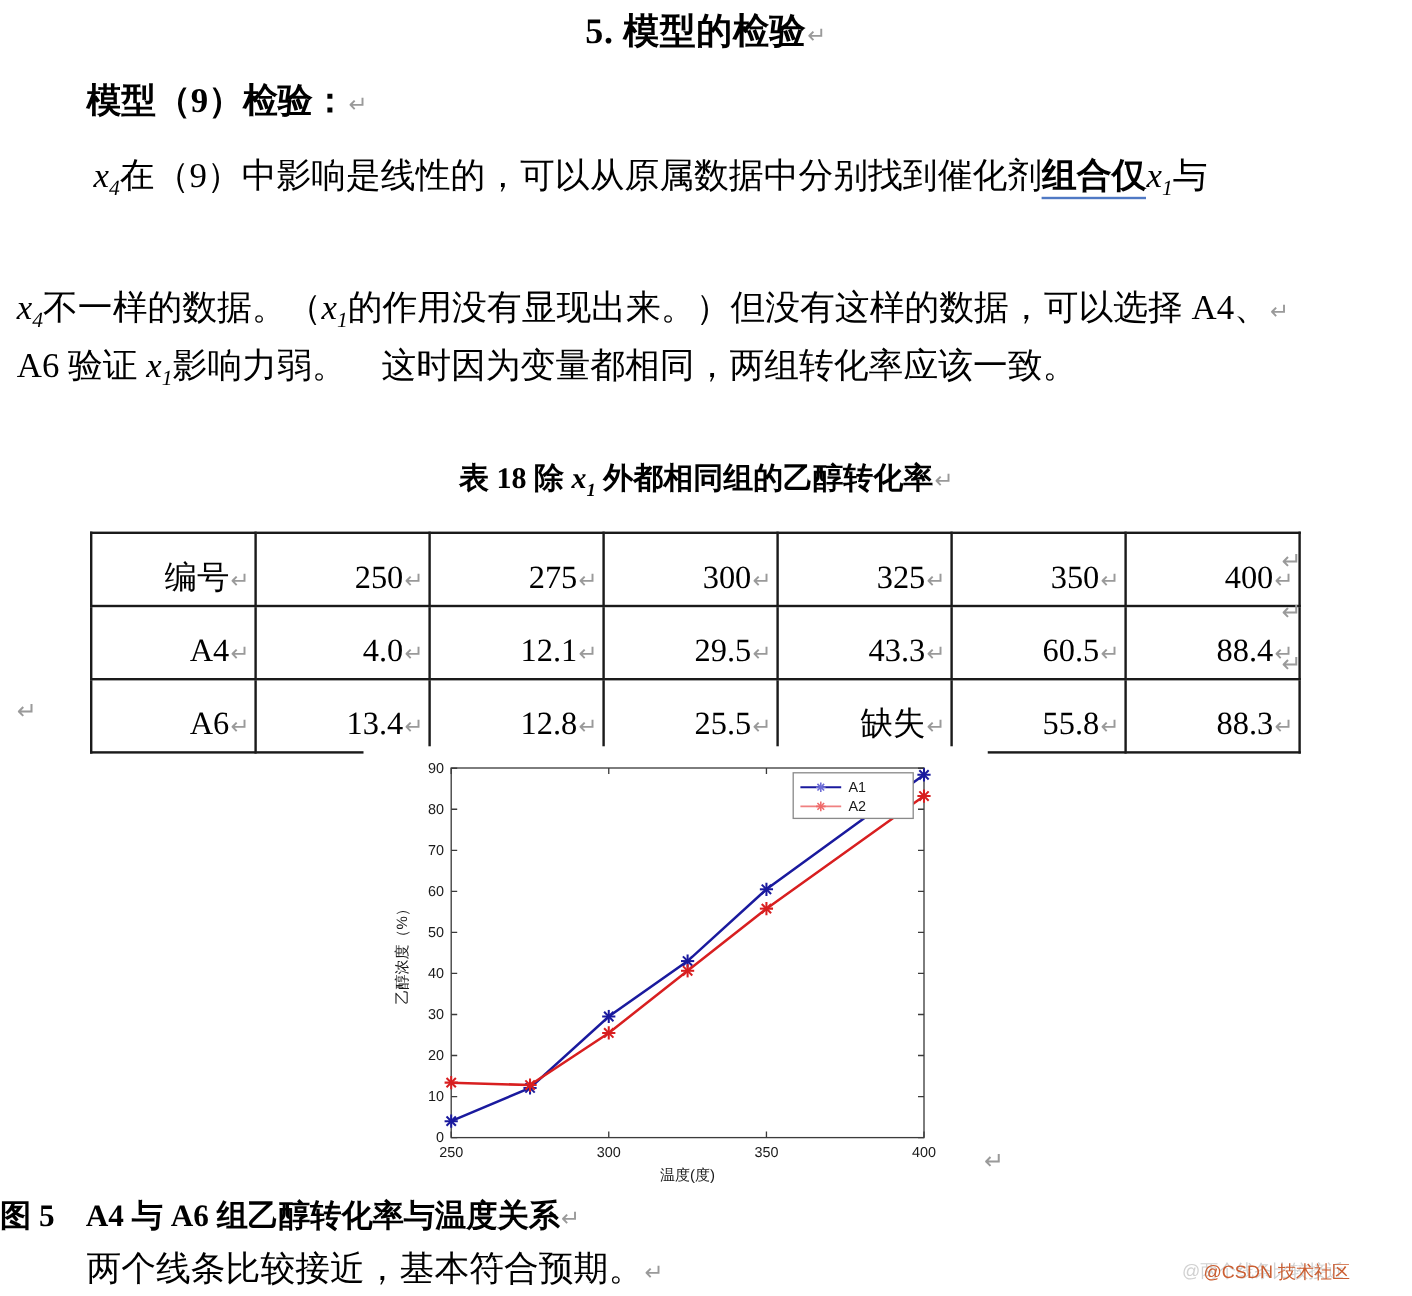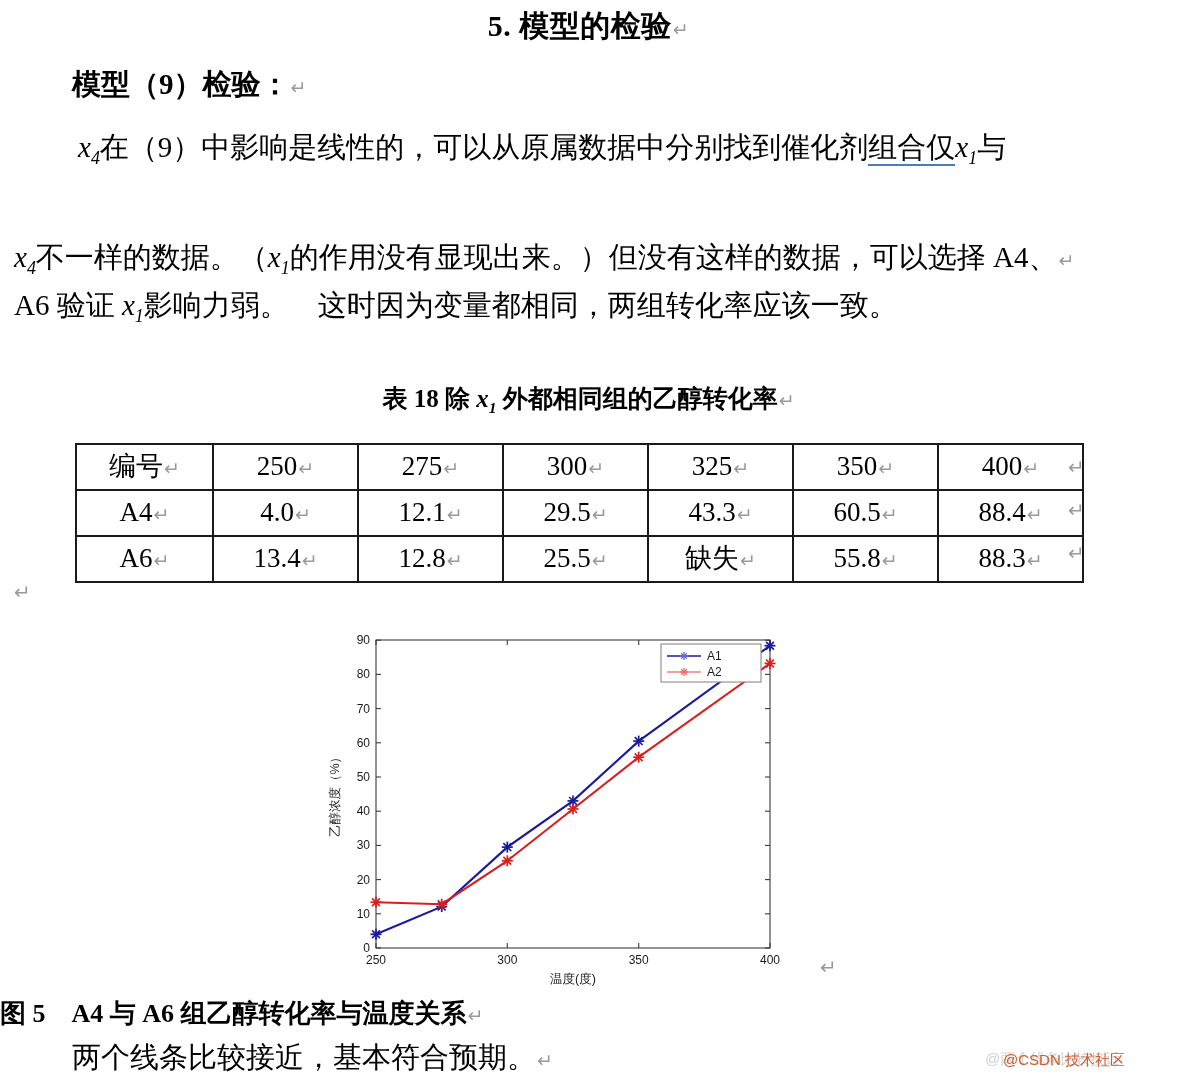--- a/index.html
+++ b/index.html
@@ -31,20 +31,21 @@
     vertical-align: sub;
     line-height: 0;
   }
   .mathvar {
     font-family: "Liberation Serif", "DejaVu Serif", serif;
     font-style: italic;
   }
   .spellunder {
     border-bottom: 2px solid #4f79c4;
     padding-bottom: 1px;
+    font-weight: bold;
   }
 
   
   .doc-title {
     position: absolute;
     top: 6px;
     left: 0;
     width: 1177px;
     text-align: center;
     font-size: 30px;
@@ -86,23 +87,23 @@
     top: 443px;
     left: 75px;
   }
   table.data-table {
     border-collapse: collapse;
     table-layout: fixed;
     font-size: 27px;
   }
   table.data-table td {
     border: 2px solid #1a1a1a;
-    text-align: center;
+    text-align: right;
     height: 40px;
-    padding: 1px 4px 3px 4px;
+    padding: 16px 4px 3px 4px;
     white-space: nowrap;
     font-family: "Liberation Serif", "DejaVu Serif", serif;
     margin-top: 11px;
   }
   table.data-table td.c0 { width: 127px; }
   table.data-table td.cn { width: 135px; }
 
   
   .row-mark {
     position: absolute;

